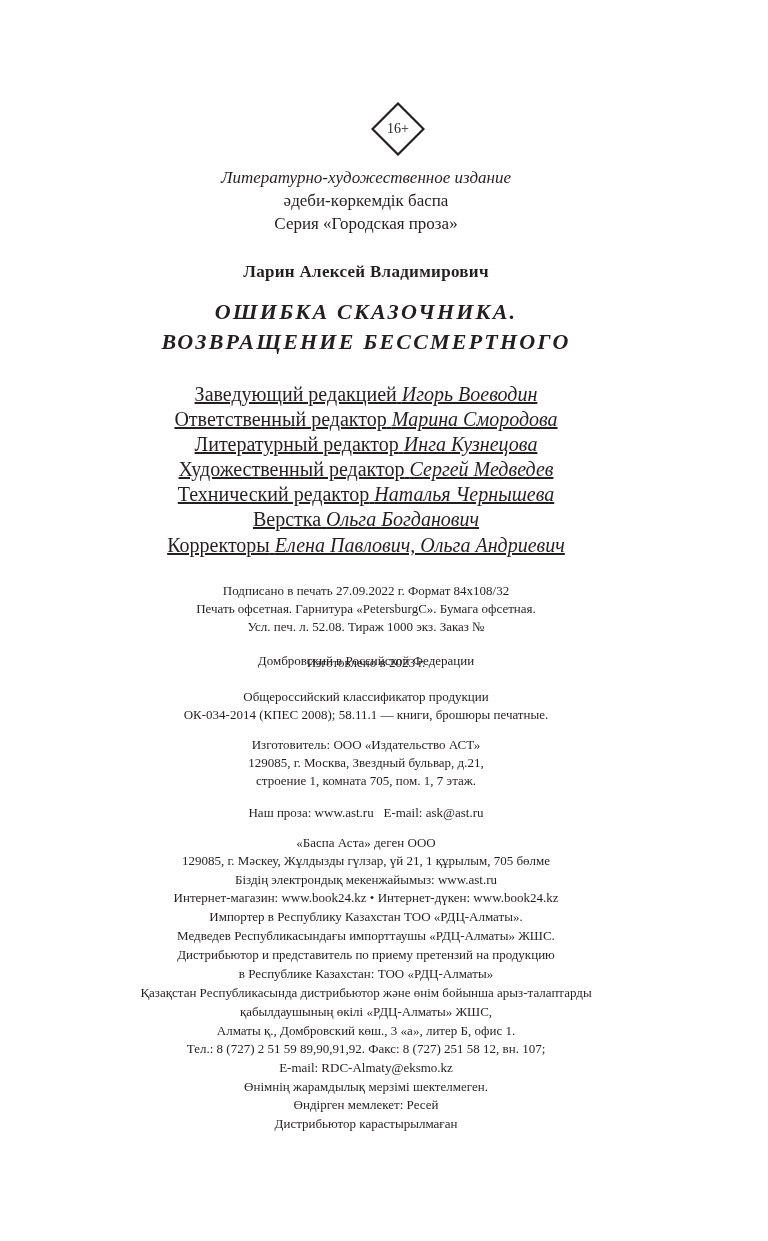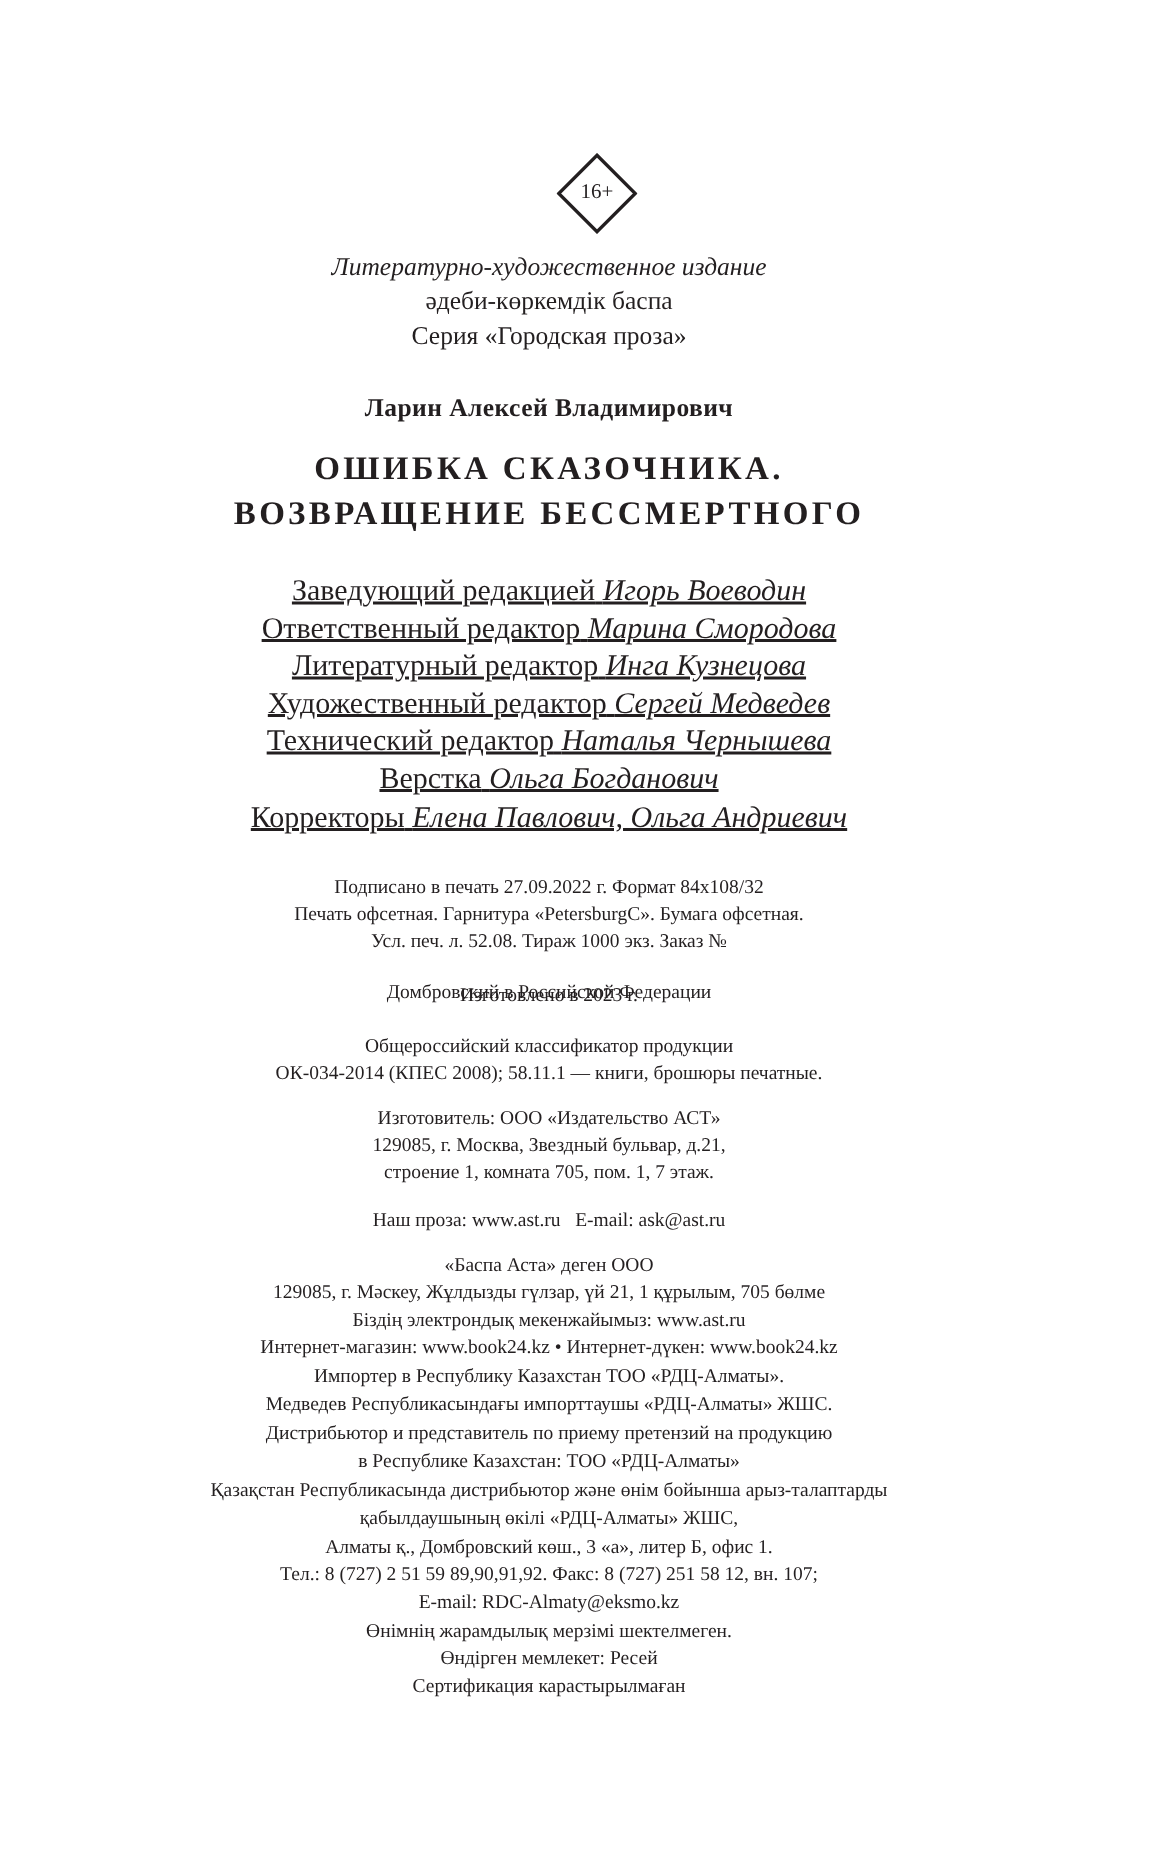--- a/index.html
+++ b/index.html
@@ -6,21 +6,21 @@
   body { width: 768px; height: 1241px; position: relative; overflow: hidden;
          font-family: "Liberation Serif", "DejaVu Serif", serif; color: #231f20; }
   .line { position: absolute; left: 0; width: 676px; text-align: center; white-space: nowrap; line-height: 1; margin-left: 28px; }
   .it { font-style: italic; }
   .age-badge { position: absolute; left: 371px; top: 102px; width: 54px; height: 54px; }
   .age-badge svg { position: absolute; left: 0; top: 0; }
   .age-text { position: absolute; left: 0; top: 0; width: 54px; height: 54px; line-height: 54px;
               text-align: center; font-size: 14px; }
   .s17 { font-size: 17px; }
   .author { font-size: 17px; font-weight: bold; letter-spacing: 0.3px; }
-  .title { font-size: 22px; font-weight: bold; letter-spacing: 2.2px; }
+  .title { font-size: 22px; font-weight: bold; letter-spacing: 2.2px; font-style: italic; }
   .credit { font-size: 20px; text-decoration: underline; }
   .small { font-size: 13px; font-family: Liberation Serif, serif; }
 </style>
 </head>
 <body>
 
 <div class="age-badge">
   <svg width="54" height="54" viewBox="0 0 54 54">
     <polygon points="27,1.5 52.5,27 27,52.5 1.5,27" fill="none" stroke="#231f20" stroke-width="2.2"></polygon>
   </svg>
@@ -76,14 +76,14 @@
   <div class="line small" style="top:929px">Медведев Республикасындағы импорттаушы «РДЦ-Алматы» ЖШС.</div>
   <div class="line small" style="top:948px">Дистрибьютор и представитель по приему претензий на продукцию</div>
   <div class="line small" style="top:967px">в Республике Казахстан: ТОО «РДЦ-Алматы»</div>
   <div class="line small" style="top:986px">Қазақстан Республикасында дистрибьютор және өнім бойынша арыз-талаптарды</div>
   <div class="line small" style="top:1005px">қабылдаушының өкілі «РДЦ-Алматы» ЖШС,</div>
   <div class="line small" style="top:1024px">Алматы қ., Домбровский көш., 3 «а», литер Б, офис 1.</div>
   <div class="line small" style="top:1042px">Тел.: 8 (727) 2 51 59 89,90,91,92. Факс: 8 (727) 251 58 12, вн. 107;</div>
   <div class="line small" style="top:1061px">E-mail: RDC-Almaty@eksmo.kz</div>
   <div class="line small" style="top:1080px">Өнімнің жарамдылық мерзімі шектелмеген.</div>
   <div class="line small" style="top:1098px">Өндірген мемлекет: Ресей</div>
-  <div class="line small" style="top:1117px">Сертификация карастырылмаған</div>
+  <div class="line small" style="top:1117px">Дистрибьютор карастырылмаған</div>
 </div>
 
 </body></html>

